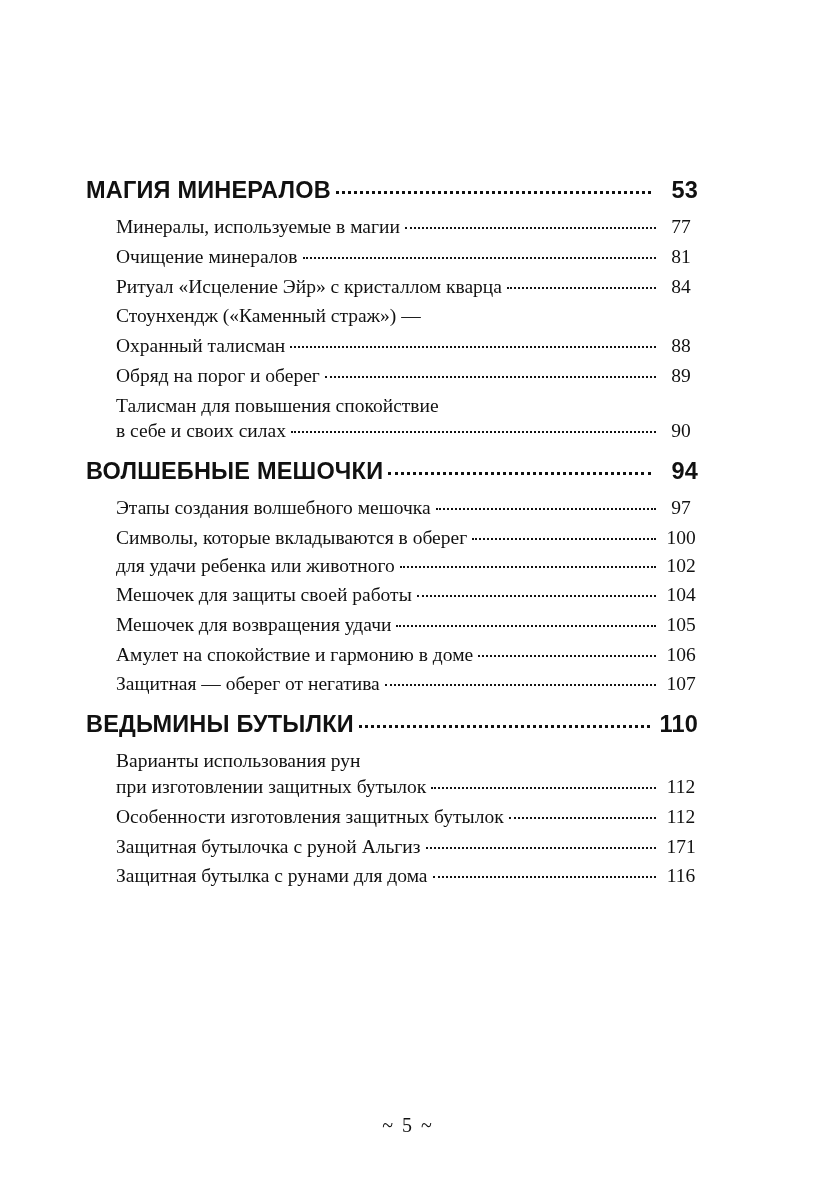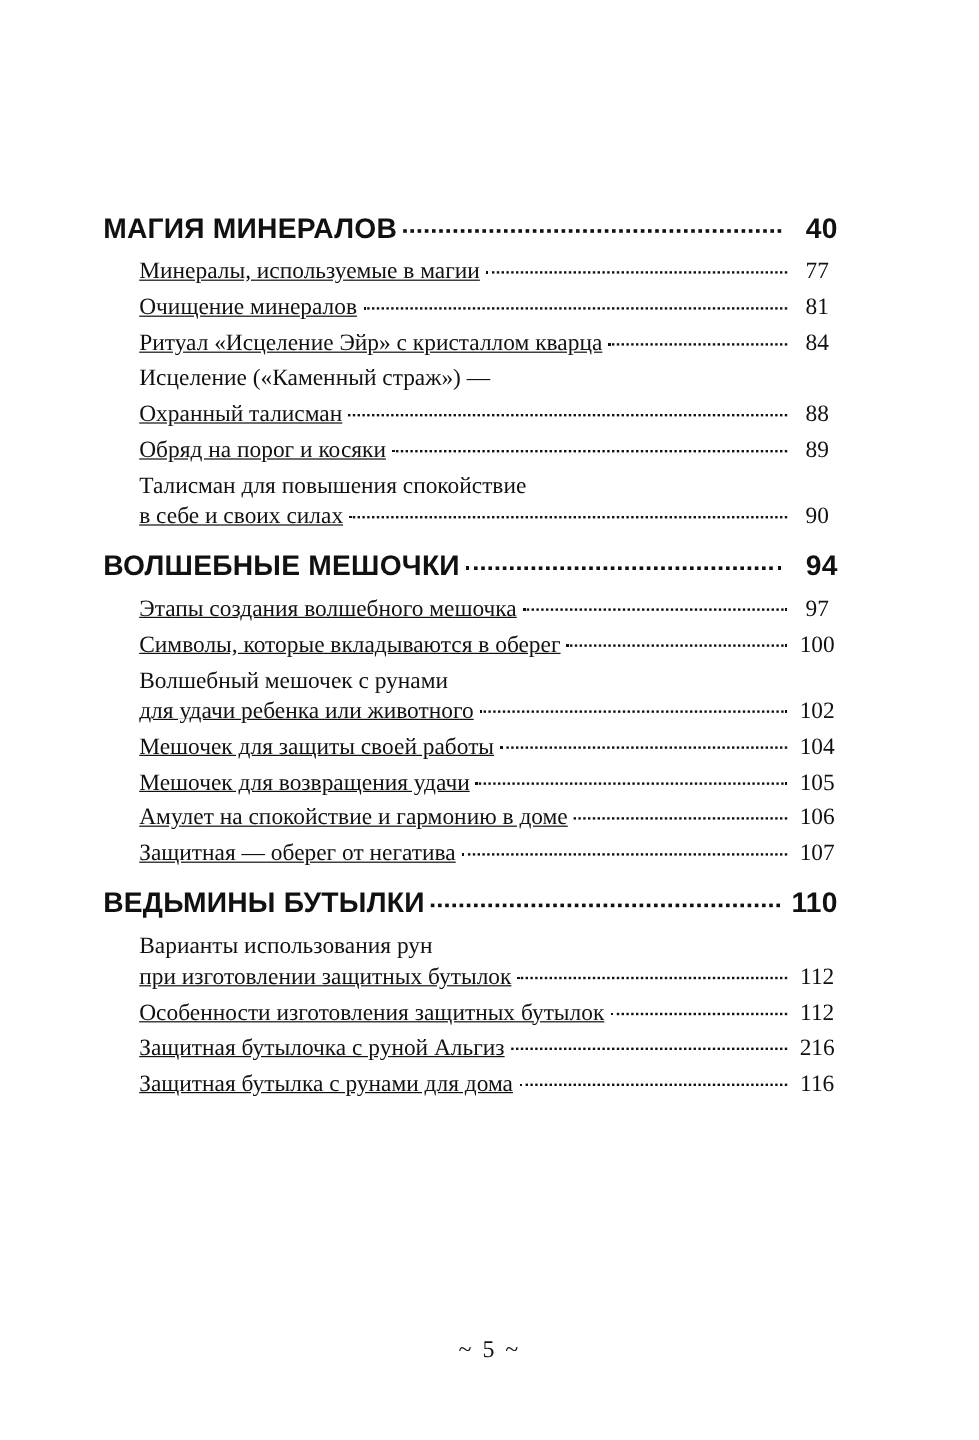--- a/index.html
+++ b/index.html
@@ -75,21 +75,20 @@
     display: flex;
     align-items: baseline;
     width: 100%;
     font-family: "Liberation Serif", serif;
     font-size: 19.5px;
     line-height: 1.42;
   }
   .entry-row .title {
     white-space: nowrap;
     padding-right: 2px;
-    text-decoration: underline;
   }
   .entry-row .leader {
     flex: 1 1 auto;
     position: relative;
     top: -4px;
     border-bottom: 2.6px dotted #111111;
     margin: 0 5px 0 3px;
     height: 0;
   }
   .entry-row .page-num {
@@ -127,21 +126,21 @@
 </head>
 <body>
 
 <div class="page">
 
   <div class="toc">
 
     <div class="section-row">
       <span class="title">МАГИЯ МИНЕРАЛОВ</span>
       <span class="leader"></span>
-      <span class="page-num">40</span>
+      <span class="page-num">53</span>
     </div>
 
     <div class="entry">
       <div class="entry-row">
         <span class="title">Минералы, используемые в магии</span>
         <span class="leader"></span>
         <span class="page-num">77</span>
       </div>
     </div>
 
@@ -155,34 +154,34 @@
 
     <div class="entry">
       <div class="entry-row">
         <span class="title">Ритуал «Исцеление Эйр» с кристаллом кварца</span>
         <span class="leader"></span>
         <span class="page-num">84</span>
       </div>
     </div>
 
     <div class="entry two-line">
-      <div class="entry-first-line">Исцеление («Каменный страж») —</div>
+      <div class="entry-first-line">Стоунхендж («Каменный страж») —</div>
     </div>
 
     <div class="entry">
       <div class="entry-row">
         <span class="title">Охранный талисман</span>
         <span class="leader"></span>
         <span class="page-num">88</span>
       </div>
     </div>
 
     <div class="entry">
       <div class="entry-row">
-        <span class="title">Обряд на порог и косяки</span>
+        <span class="title">Обряд на порог и оберег</span>
         <span class="leader"></span>
         <span class="page-num">89</span>
       </div>
     </div>
 
     <div class="entry two-line">
       <div class="entry-first-line">Талисман для повышения спокойствие</div>
       <div class="entry-row">
         <span class="title">в себе и своих силах</span>
         <span class="leader"></span>
@@ -208,21 +207,20 @@
 
     <div class="entry">
       <div class="entry-row">
         <span class="title">Символы, которые вкладываются в оберег</span>
         <span class="leader"></span>
         <span class="page-num">100</span>
       </div>
     </div>
 
     <div class="entry two-line">
-      <div class="entry-first-line">Волшебный мешочек с рунами</div>
       <div class="entry-row">
         <span class="title">для удачи ребенка или животного</span>
         <span class="leader"></span>
         <span class="page-num">102</span>
       </div>
     </div>
 
     <div class="entry">
       <div class="entry-row">
         <span class="title">Мешочек для защиты своей работы</span>
@@ -277,21 +275,21 @@
         <span class="title">Особенности изготовления защитных бутылок</span>
         <span class="leader"></span>
         <span class="page-num">112</span>
       </div>
     </div>
 
     <div class="entry">
       <div class="entry-row">
         <span class="title">Защитная бутылочка с руной Альгиз</span>
         <span class="leader"></span>
-        <span class="page-num">216</span>
+        <span class="page-num">171</span>
       </div>
     </div>
 
     <div class="entry">
       <div class="entry-row">
         <span class="title">Защитная бутылка с рунами для дома</span>
         <span class="leader"></span>
         <span class="page-num">116</span>
       </div>
     </div>

